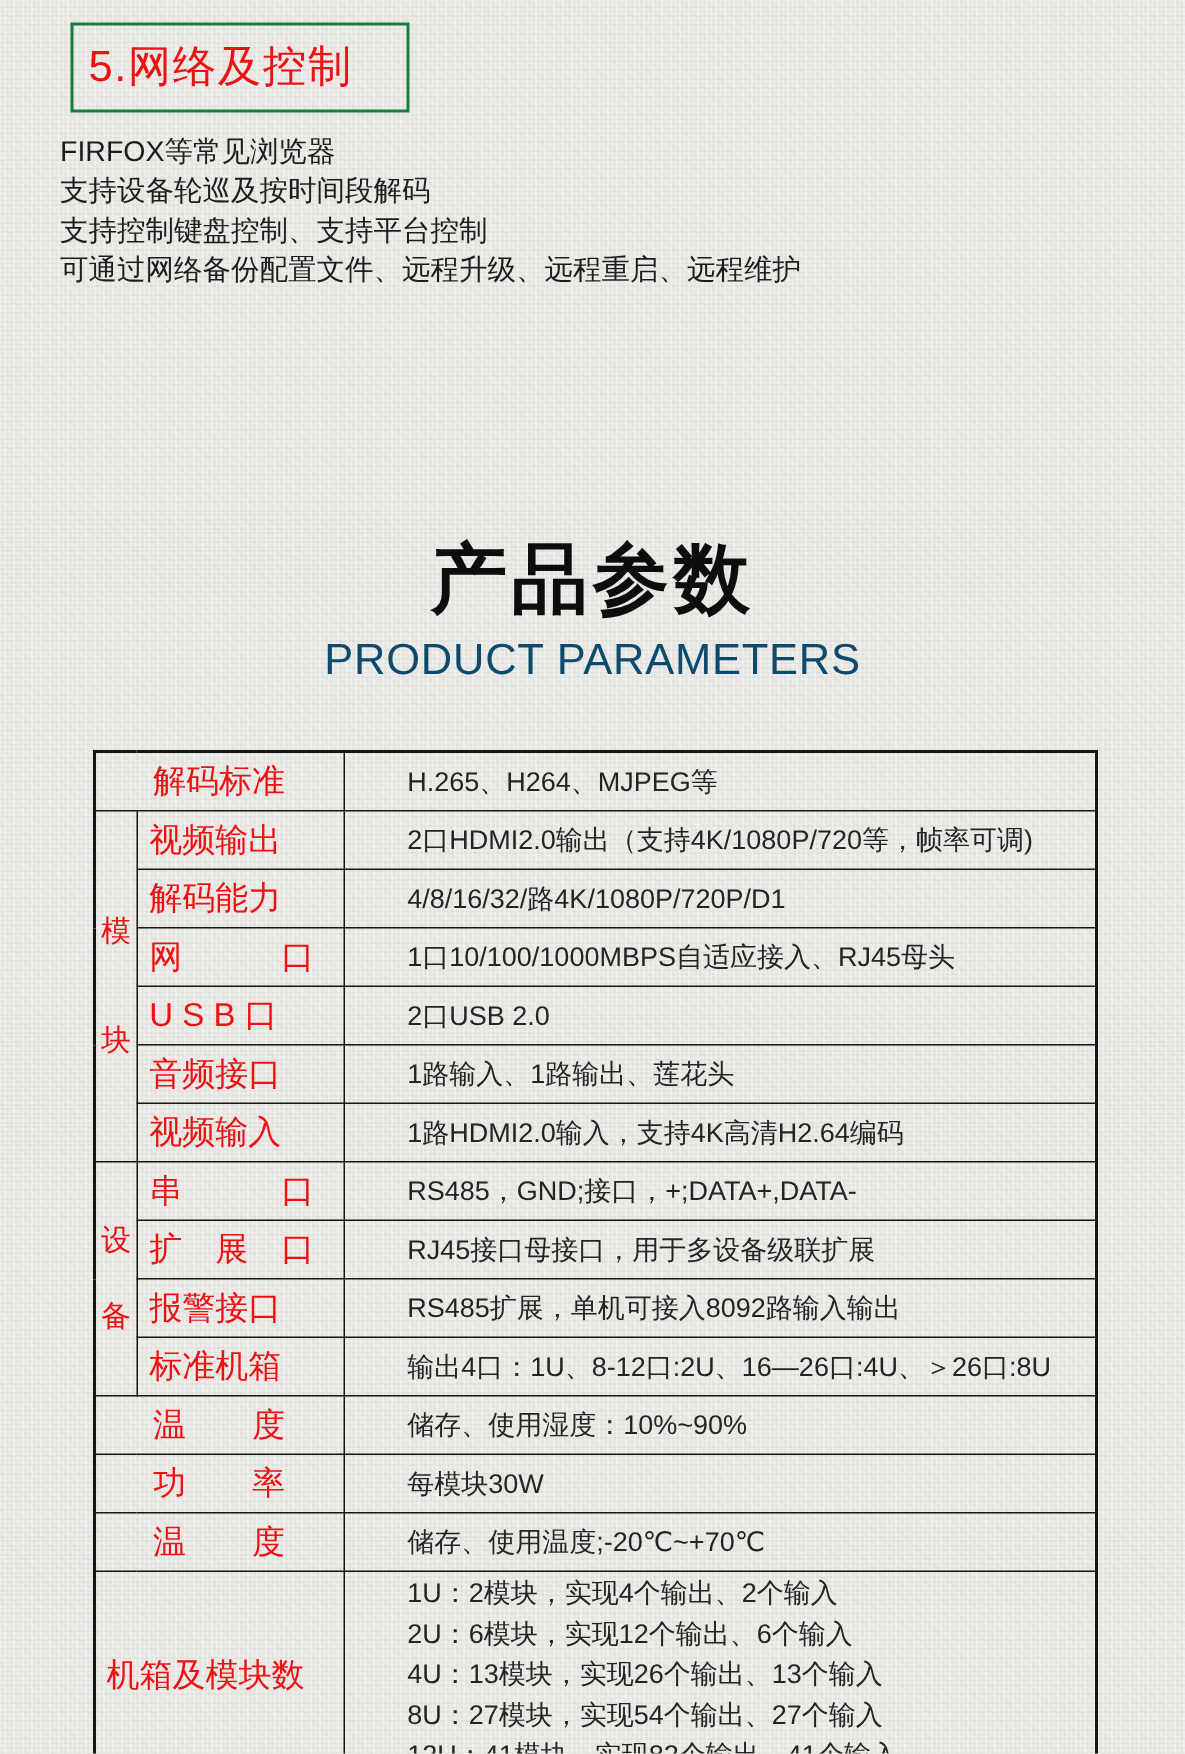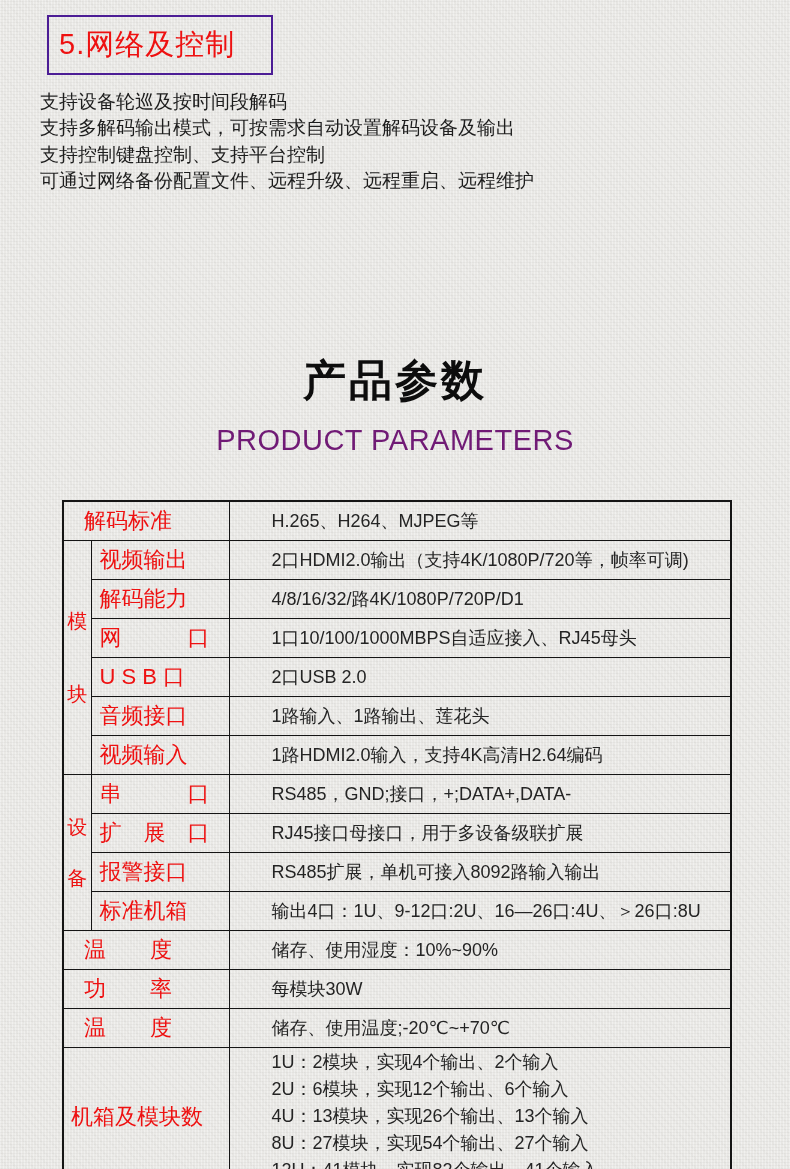--- a/index.html
+++ b/index.html
@@ -8,60 +8,60 @@
     font-family:"Liberation Sans","DejaVu Sans",sans-serif;
     background-color:#eae9e6;
     background-image:
       repeating-linear-gradient(0deg, rgba(0,0,0,0.03) 0 1px, rgba(0,0,0,0) 1px 3px),
       repeating-linear-gradient(90deg, rgba(255,255,255,0.35) 0 1px, rgba(255,255,255,0) 1px 3px),
       repeating-linear-gradient(45deg, rgba(0,0,0,0.015) 0 2px, rgba(0,0,0,0) 2px 6px);
     color:#1e1e1e;
   }
   .section-box{
     position:absolute;left:47px;top:15px;width:212px;height:56px;
-    border:2px solid #4c1d95;display:flex;align-items:center;padding-left:10px;
+    border:2px solid #15803d;display:flex;align-items:center;padding-left:10px;
     background:transparent;
   }
   .section-box .t{color:#ee1111;font-size:29px;letter-spacing:1px;white-space:nowrap;}
   .features{position:absolute;left:40px;top:89px;font-size:19px;line-height:26.4px;color:#1d1d1d;}
   .features div{white-space:nowrap;}
   .title-cn{position:absolute;left:0;top:352px;width:100%;text-align:center;
-    font-size:43px;font-weight:900;color:#0d0d0d;letter-spacing:3px;margin:0;}
+    font-size:51px;font-weight:900;color:#0d0d0d;letter-spacing:3px;margin:0;}
   .title-en{position:absolute;left:0;top:424px;width:100%;text-align:center;
-    font-size:29px;font-weight:400;color:#701a75;letter-spacing:0.5px;margin:0;}
+    font-size:29px;font-weight:400;color:#0c4a6e;letter-spacing:0.5px;margin:0;}
   table.spec{
     position:absolute;left:62px;top:500px;width:668px;
     border-collapse:collapse;table-layout:fixed;
     border:2.5px solid #151515;
   }
   table.spec td{border:1.5px solid #151515;height:36px;vertical-align:middle;overflow:visible;}
   td.c-group{width:28px;text-align:center;}
   td.c-label{width:138px;}
   td.c-value{width:502px;padding-left:42px;}
   .vstack{display:flex;flex-direction:column;justify-content:space-evenly;align-items:center;}
   .vstack span{color:#ee1111;font-size:20px;line-height:20px;font-weight:500;}
   .vstack.h6{height:200px;}
   .vstack.h4{height:132px;}
   .lbl{color:#ee1111;font-size:22px;font-weight:500;padding-left:8px;white-space:nowrap;}
-  .lbl.merged{padding-left:20px;}
+  .lbl.merged{padding-left:38px;}
   .lbl.chassis{padding-left:7px;}
   .val{font-size:18px;color:#242424;padding-left:13px;white-space:nowrap;}
   .val .line{line-height:27px;white-space:nowrap;}
   td.tall{height:152px;}
 </style>
 </head>
 <body>
 
 <div class="section-box">
   <span class="t">5.网络及控制</span>
 </div>
 
 <div class="features">
+  <div>FIRFOX等常见浏览器</div>
   <div>支持设备轮巡及按时间段解码</div>
-  <div>支持多解码输出模式，可按需求自动设置解码设备及输出</div>
   <div>支持控制键盘控制、支持平台控制</div>
   <div>可通过网络备份配置文件、远程升级、远程重启、远程维护</div>
 </div>
 
 <h1 class="title-cn">产品参数</h1>
 <h2 class="title-en">PRODUCT PARAMETERS</h2>
 
 <table class="spec">
   <colgroup>
       <col style="width:28px">
@@ -116,21 +116,21 @@
   <tr>
     <td class="c-label lbl">扩　展　口</td>
     <td class="c-value val">RJ45接口母接口，用于多设备级联扩展</td>
   </tr>
   <tr>
     <td class="c-label lbl">报警接口</td>
     <td class="c-value val">RS485扩展，单机可接入8092路输入输出</td>
   </tr>
   <tr>
     <td class="c-label lbl">标准机箱</td>
-    <td class="c-value val">输出4口：1U、9-12口:2U、16—26口:4U、＞26口:8U</td>
+    <td class="c-value val">输出4口：1U、8-12口:2U、16—26口:4U、＞26口:8U</td>
   </tr>
   <tr>
     <td class="c-label lbl merged" colspan="2">温　　度</td>
     <td class="c-value val">储存、使用湿度：10%~90%</td>
   </tr>
   <tr>
     <td class="c-label lbl merged" colspan="2">功　　率</td>
     <td class="c-value val">每模块30W</td>
   </tr>
   <tr>

